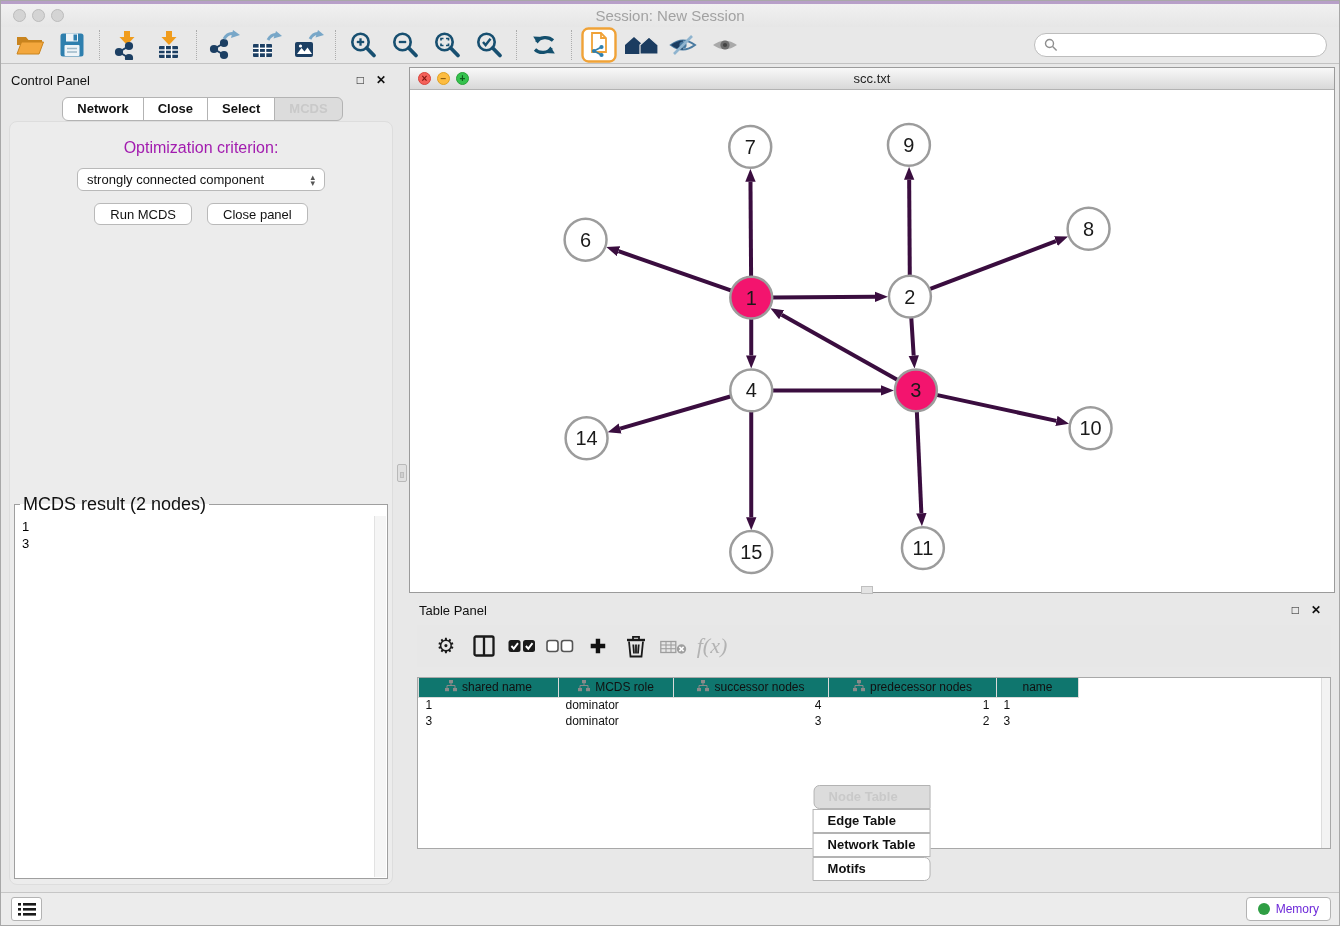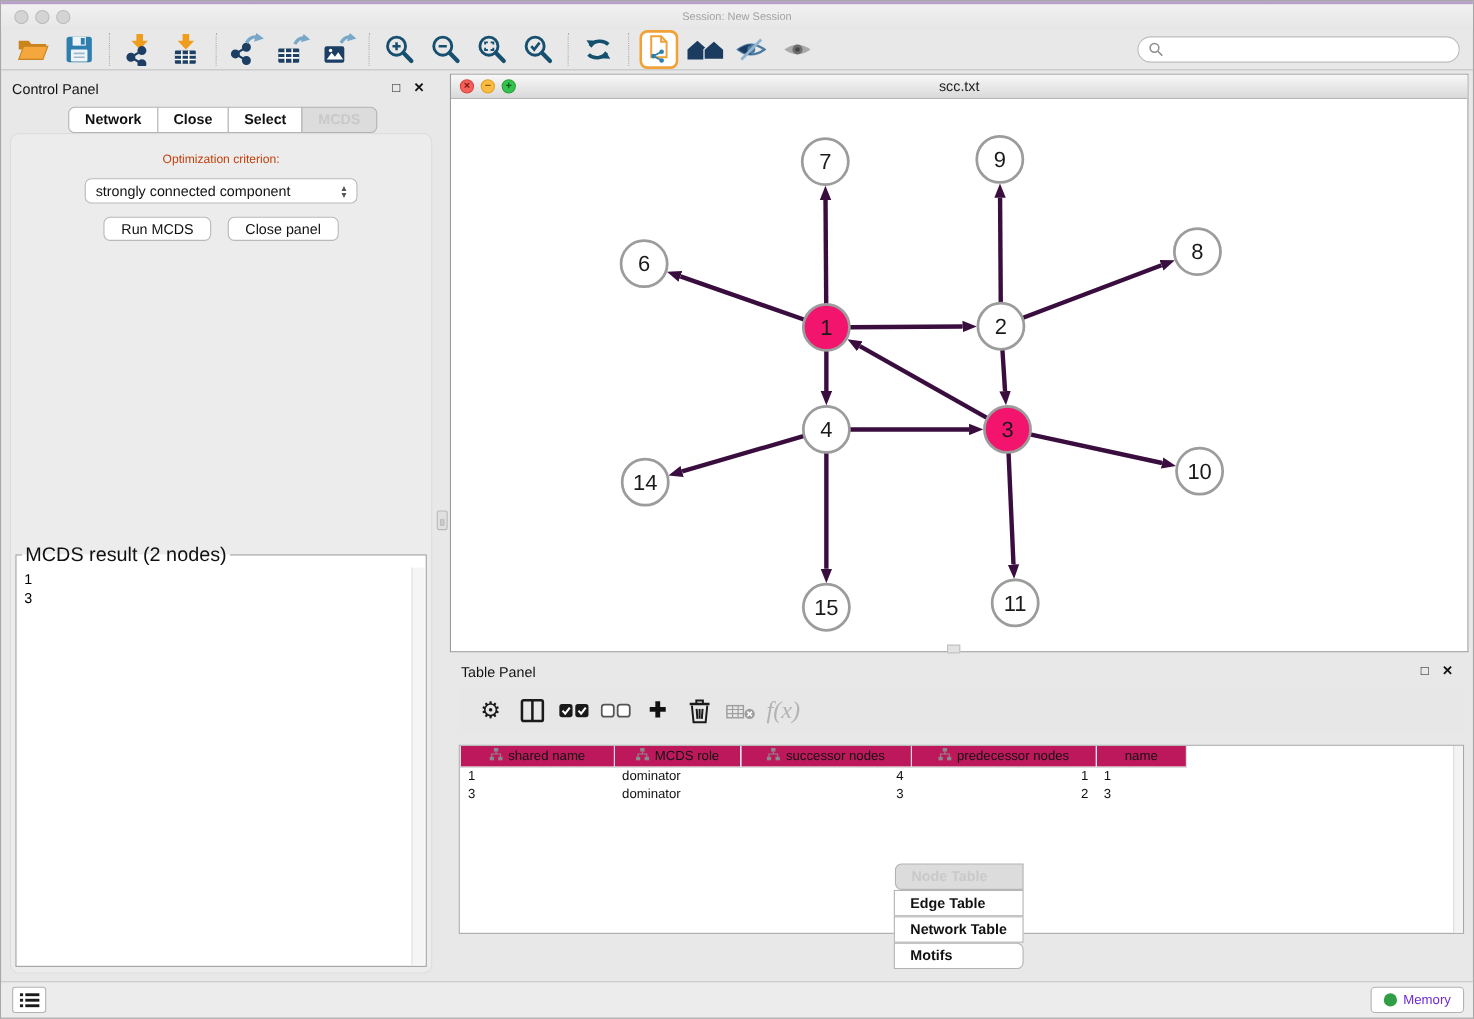--- a/index.html
+++ b/index.html
@@ -7,21 +7,21 @@
   .app { position:relative; width:1340px; height:926px; background:#e8e8e8;
          border:1px solid #a8a8a8; overflow:hidden; }
   .accent-strip { position:absolute; top:0; left:0; right:0; height:3px; }
 
   
   .titlebar { position:absolute; top:3px; left:0; right:0; height:23px;
               background:linear-gradient(#f1f1f1,#e6e6e6); }
   .traffic-inactive { position:absolute; left:12px; top:5px; display:flex; gap:6px; }
   .traffic-inactive span { width:13px; height:13px; border-radius:50%;
               background:#d4d4d4; border:1px solid #bcbcbc; }
-  .main-title { text-align:center; line-height:23px; font-size:10px; color:#a2a2a2; }
+  .main-title { text-align:center; line-height:23px; font-size:15px; color:#a2a2a2; }
 
   
   .toolbar { position:absolute; top:26px; left:0; right:0; height:37px;
              display:flex; align-items:center; padding:0 8px;
              border-bottom:1px solid #c2c2c2; }
   .tb-btn { width:42px; height:33px; display:flex; align-items:center;
             justify-content:center; cursor:default; }
   .tb-sep { width:1px; height:30px; border-left:1px dotted #adadad; margin:0 6px; }
   .search-wrap { margin-left:auto; margin-right:4px; width:293px; height:24px;
                  background:#fff; border:1px solid #bdbdbd; border-radius:13px;
@@ -39,21 +39,21 @@
   .cp-tabs { position:absolute; top:30px; left:0; width:100%;
              display:flex; justify-content:center; }
   .tab { background:#fff; border:1px solid #b3b3b3; margin-left:-1px;
          font-size:13px; font-weight:bold; color:#111; padding:3px 14px;
          line-height:16px; white-space:nowrap; }
   .tab:first-child { border-radius:6px 0 0 6px; margin-left:0; }
   .tab:last-child  { border-radius:0 6px 6px 0; }
   .tab.selected { background:#dcdcdc; color:#c9c9c9; }
   .cp-body { position:absolute; left:4px; right:7px; top:54px; bottom:0;
              background:#ececec; border:1px solid #dddddd; border-radius:8px; }
-  .opt-label { margin-top:17px; text-align:center; font-size:11px; color:#c2410c; }
+  .opt-label { margin-top:17px; text-align:center; font-size:16px; color:#a21caf; }
   .dropdown { margin:11px auto 0; width:248px; height:23px; background:#fff;
               border:1px solid #b9b9b9; border-radius:6px; display:flex;
               align-items:center; padding:0 9px; font-size:13px; color:#111; }
   .stepper { margin-left:auto; display:flex; flex-direction:column; line-height:6px;
              font-size:9px; color:#555; }
   .btn-row { margin-top:12px; display:flex; justify-content:center; gap:15px; }
   .push-btn { height:22px; padding:0 15px; background:#fff; border:1px solid #b9b9b9;
               border-radius:6px; font-size:13px; color:#111;
               font-family:"Liberation Sans",sans-serif; }
   .result { position:absolute; left:4px; right:4px; top:372px; bottom:5px;
@@ -93,21 +93,21 @@
   .tp-header { height:26px; padding:0 14px 0 10px; }
   .tp-toolbar { position:absolute; top:28px; left:8px; right:4px; height:42px;
                 background:#e7e7e7; display:flex; align-items:center; padding-left:10px; }
   .tp-btn { width:38px; height:36px; display:flex; align-items:center; justify-content:center; }
   .glyph-gear { font-size:21px; color:#1a1a1a; }
   .glyph-plus { font-size:19px; font-weight:bold; color:#111; }
   .fx { font-family:"Liberation Serif", serif; font-style:italic; font-size:22px; color:#b3b3b3; }
   .tp-table { position:absolute; left:8px; right:4px; top:80px; height:172px;
               background:#fff; border:1px solid #a8a8a8; overflow:hidden; }
   table { border-collapse:collapse; font-size:12px; width:100%; table-layout:fixed; }
-  th { background:#be185d; border:1px solid #dadada; border-top:none; height:19px;
+  th { background:#0f766e; border:1px solid #dadada; border-top:none; height:19px;
        font-weight:normal; text-align:center; color:#111; overflow:hidden; white-space:nowrap; }
   th.filler { background:#fff; border:none; }
   th .hier { display:inline-block; vertical-align:-1px; margin-right:5px; }
   td { height:16px; padding:0 7px; color:#111; overflow:hidden; white-space:nowrap; }
   td.al-right { text-align:right; }
   .tp-vtrack { position:absolute; top:0; bottom:0; right:0; width:9px;
                background:#f3f3f3; border-left:1px solid #ddd; }
   .tp-tabs { position:absolute; left:50%; transform:translateX(-50%); bottom:8px; display:flex;flex-direction:column; }
 
   

